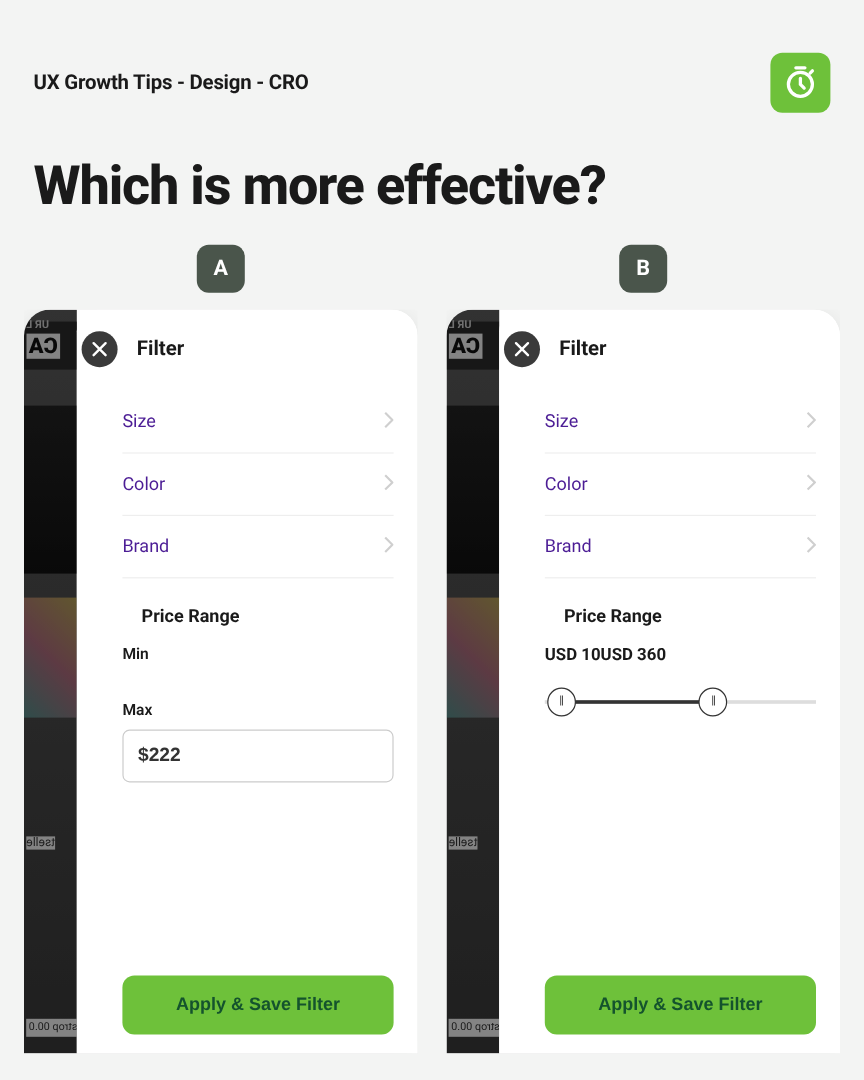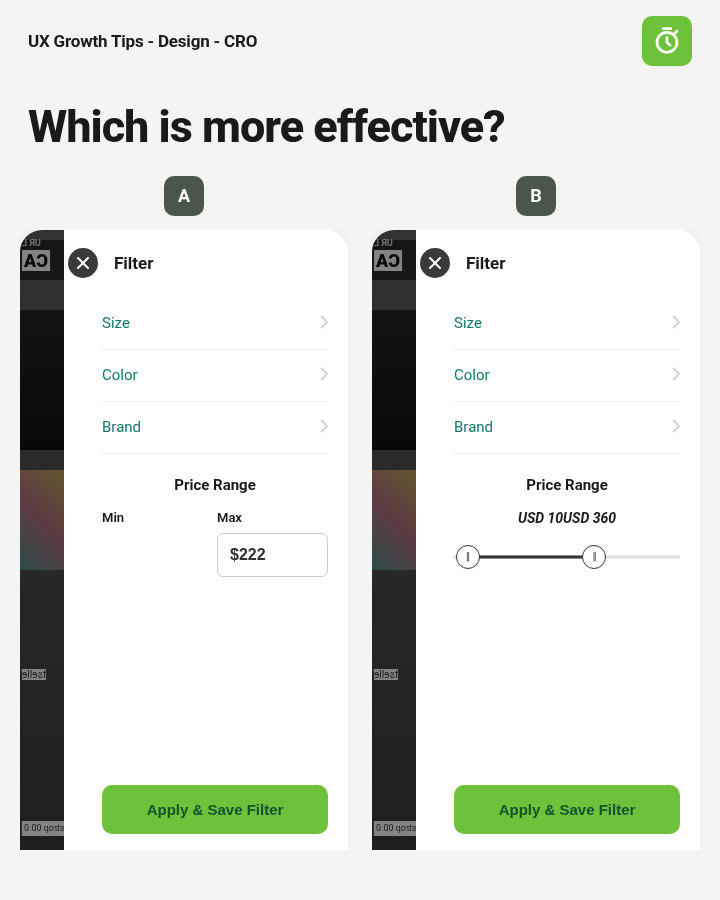--- a/index.html
+++ b/index.html
@@ -9,21 +9,21 @@
     background: #f3f4f3;
     font-family: -apple-system, BlinkMacSystemFont, "Segoe UI", Roboto, "Helvetica Neue", Arial, sans-serif;
     color: #1a1a1a;
     position: relative;
     overflow: hidden;
   }
   .header {
     display: flex;
     justify-content: space-between;
     align-items: center;
-    padding: 16px 28px 0 28px;
+    padding: 44px 28px 0 28px;
   }
   .brand {
     font-weight: 700;
     font-size: 17px;
     letter-spacing: -0.2px;
   }
   .timer-badge {
     width: 50px;
     height: 50px;
     background: #6ec13a;
@@ -141,50 +141,49 @@
   }
   .opt-row {
     display: flex;
     justify-content: space-between;
     align-items: center;
     padding: 16px 0;
     border-bottom: 1px solid #eee;
     cursor: pointer;
   }
   .opt-row:first-of-type { border-top: 1px solid #eee; }
-  .opt-label { color: #0f766e; font-size: 15px; }
+  .opt-label { color: #4c1d95; font-size: 15px; }
   .chev { color: #cfcfcf; }
   .section-label {
     font-weight: 700;
     font-size: 15px;
-    margin: 22px 0 16px 0;
-    text-align: center;
+    margin: 22px 0 16px 16px;
   }
   .minmax-row {
     display: flex;
-    gap: 4px;
+    gap: 24px;
+    flex-direction: column;
   }
   .field-col { flex: 1; display: flex; flex-direction: column; }
   .field-lbl { font-size: 13px; font-weight: 600; margin-bottom: 8px; }
   .text-input {
     border: 1px solid #ccc;
     border-radius: 6px;
     padding: 12px 12px;
     font-size: 16px;
     font-weight: 600;
     color: #333;
     width: 100%;
   }
   .slider-values {
     display: flex;
-    justify-content: center;
+    justify-content: flex-start;
     font-weight: 700;
     font-size: 14px;
     margin-bottom: 18px;
-    font-style: italic;
   }
   .slider {
     position: relative;
     height: 26px;
   }
   .track {
     position: absolute;
     top: 50%;
     left: 0; right: 0;
     height: 3px;

